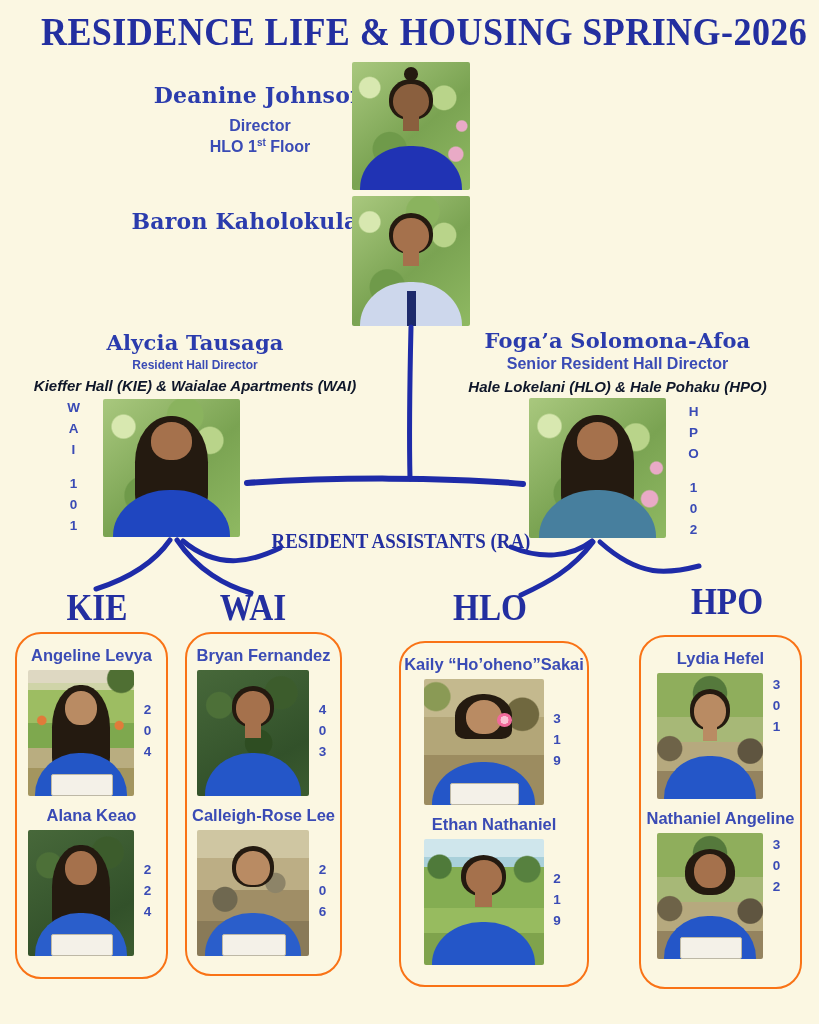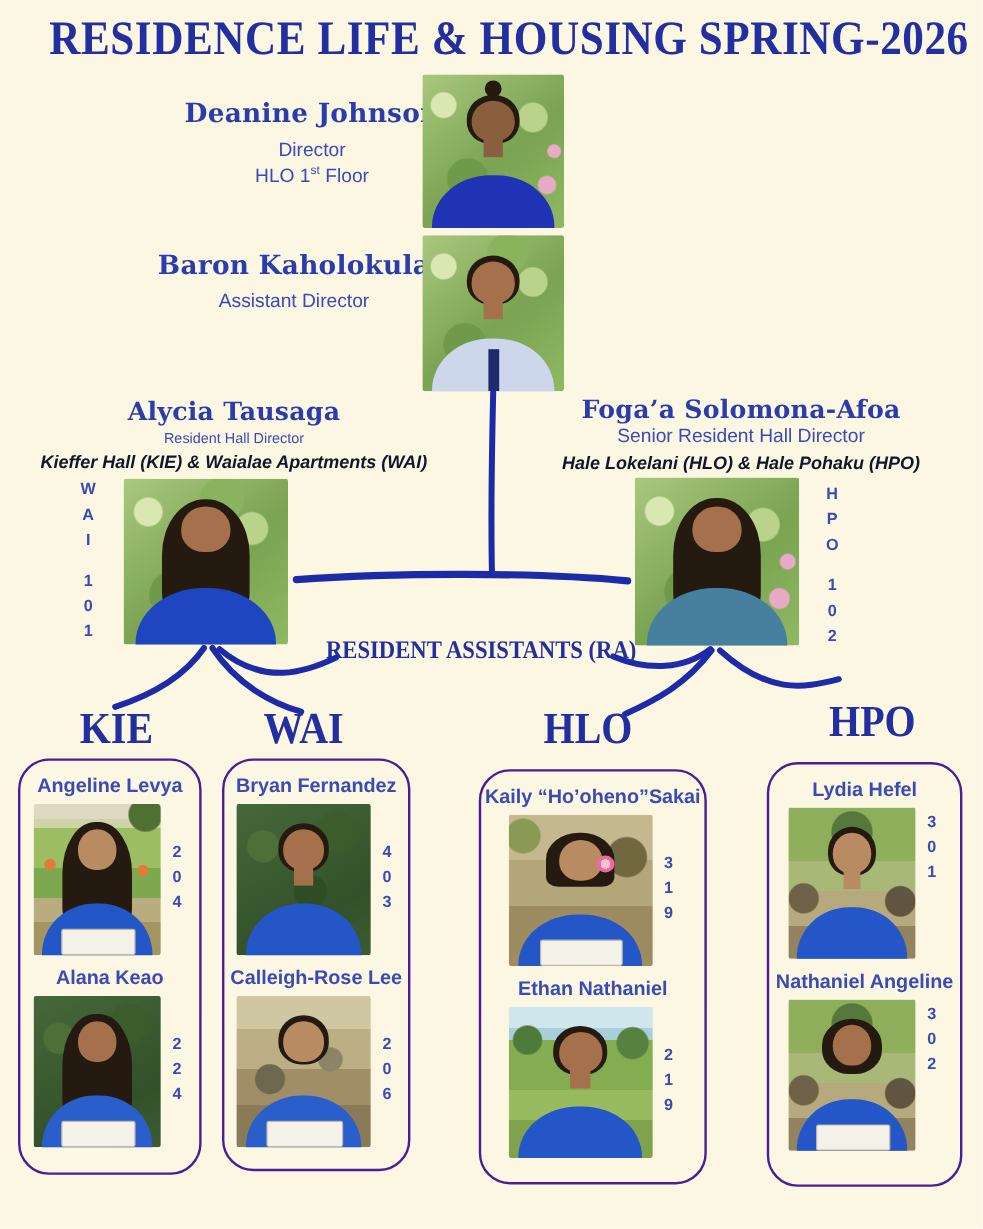--- a/index.html
+++ b/index.html
@@ -11,21 +11,21 @@
   .abs { position:absolute; }
   .serif-display {
     font-family:"Liberation Serif",serif; font-weight:600;
     color:#232FA0; transform:scaleX(.9); transform-origin:center;
     white-space:nowrap; text-align:center;
   }
   .pname {
     font-family:"DejaVu Serif",serif; font-weight:700;
     color:#2B3CAD; text-align:center; letter-spacing:.2px;
   }
-  .sans { font-weight:400; color:#3A4BB5; text-align:center; }
+  .sans { font-weight:700; color:#3A4BB5; text-align:center; }
   .halls { font-style:italic; font-weight:700; color:#0f172a; text-align:center; }
   .title {
     left:0; right:0; top:8px; font-size:40px; letter-spacing:.5px;
   }
   .vert-group { display:flex; flex-direction:column; gap:13px; align-items:center; }
   .vert {
     writing-mode:vertical-rl; text-orientation:upright;
     letter-spacing:6px; font-weight:700; font-size:13.5px; color:#3A4BB5;
   }
   
@@ -84,21 +84,21 @@
   .bg-skylawn { background:
     radial-gradient(circle at 13% 22%, #4f7a3a 0 8%, transparent 9%),
     radial-gradient(circle at 86% 24%, #57813f 0 9%, transparent 10%),
     linear-gradient(180deg,#cfe6ec 0 14%,#a9d0da 14% 22%,#84ad52 22% 55%,#97bb5f 55% 75%,#7fa34c 75%); }
   .bg-rockygreen { background:
     radial-gradient(circle at 50% 16%, #55793c 0 14%, transparent 15%),
     radial-gradient(circle at 12% 60%, #6e6348 0 10%, transparent 11%),
     radial-gradient(circle at 88% 62%, #5f5540 0 10%, transparent 11%),
     linear-gradient(180deg,#8fae5c 0 35%,#a7b877 35% 55%,#b6a97e 55% 78%,#94835f 78%); }
   
-  .card { position:absolute; border:2px solid #4c1d95; border-radius:26px;
+  .card { position:absolute; border:2px solid #f97316; border-radius:26px;
           box-sizing:border-box; padding-top:12px; }
   .ra-name { font-weight:700; color:#3A4BB5; font-size:16.5px; text-align:center;
           white-space:nowrap; }
   .ra-row { display:flex; justify-content:center; align-items:center;
           gap:6px; margin-top:5px; }
   .ra-row .vert.top { align-self:flex-start; margin-top:4px; }
   .mt { margin-top:10px; }
   svg.lines { position:absolute; inset:0; pointer-events:none; }
 </style>
 </head>
@@ -115,21 +115,20 @@
   </div>
   <div class="photo bg-bokeh-pink" style="left:352px;top:62px;width:118px;height:128px">
     <div class="hair bun"></div>
     <div class="head" style="--skin:#8a5f3e"></div>
     <div class="neck" style="--skin:#8a5f3e"></div>
     <div class="torso" style="--shirt:#2033b4"></div>
   </div>
 
   <div class="abs" style="left:80px;top:208px;width:330px">
     <div class="pname" style="font-size:22px">Baron Kaholokula</div>
-    <div class="sans" style="font-size:16px;margin-top:9px">Assistant Director</div>
   </div>
   <div class="photo bg-bokeh" style="left:352px;top:196px;width:118px;height:130px">
     <div class="hair"></div>
     <div class="head"></div>
     <div class="neck"></div>
     <div class="torso" style="--shirt:#cdd7ec"></div>
     <div class="tie"></div>
   </div>
 
   <svg class="lines" width="819" height="1024" viewBox="0 0 819 1024">

